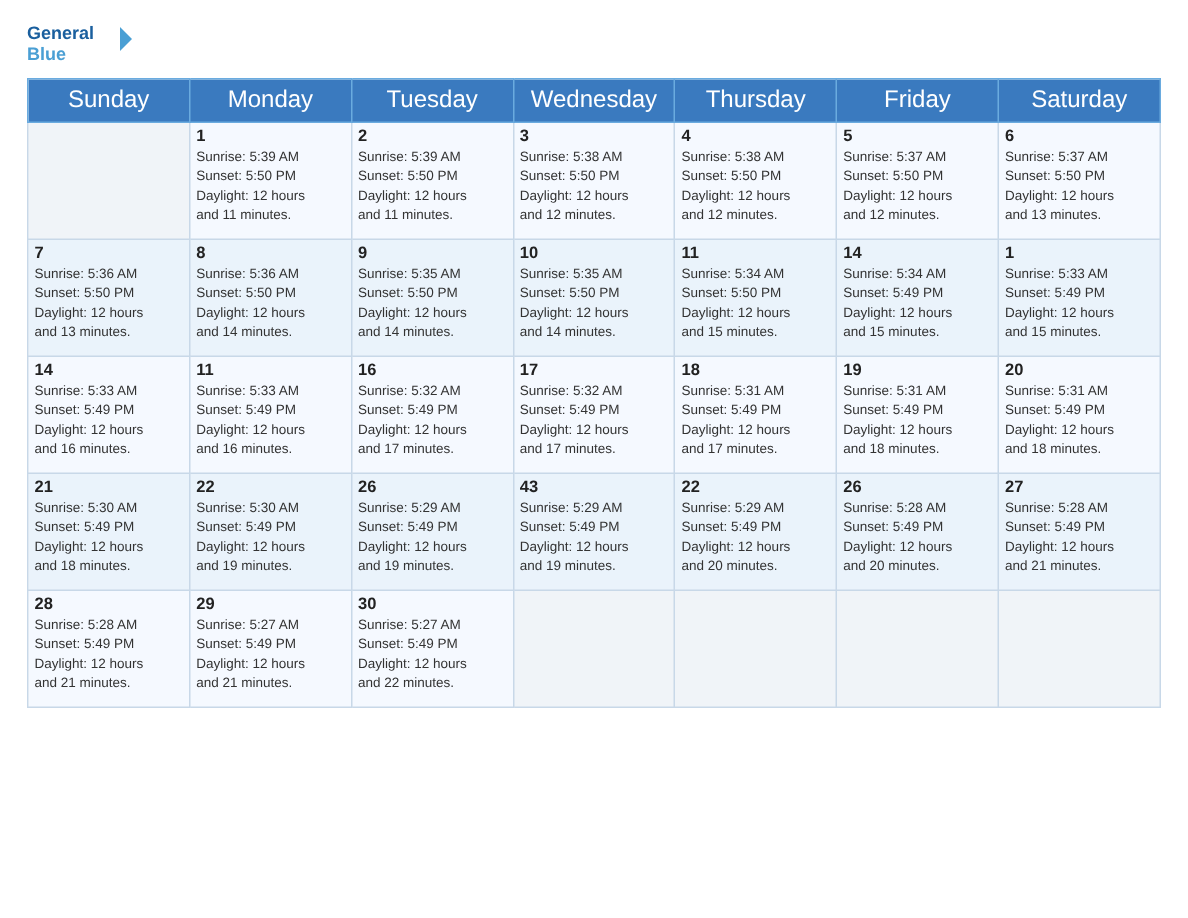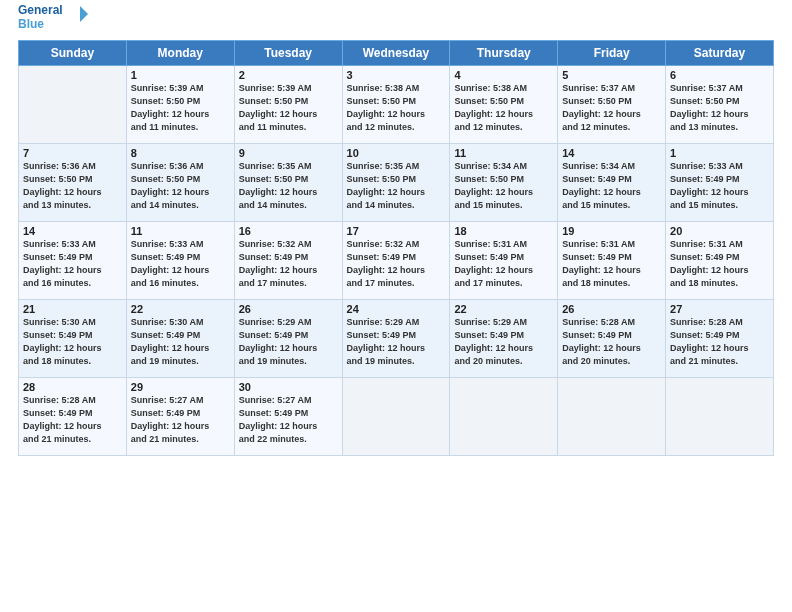--- a/index.html
+++ b/index.html
@@ -5,21 +5,21 @@
     * { margin: 0; padding: 0; box-sizing: border-box; }
     body {
       width: 792px;
       height: 612px;
       font-family: Arial, sans-serif;
       background: #fff;
       overflow: hidden;
     }
     .page {
       width: 792px;
-      padding: 0 18px 10px 18px;
+      padding: 12px 18px 10px 18px;
     }
     .header-row {
       display: flex;
       justify-content: space-between;
       align-items: flex-start;
       margin-bottom: 4px;
     }
     .logo {
       display: flex;
       align-items: center;
@@ -39,22 +39,22 @@
       font-weight: bold;
     }
     table {
       width: 100%;
       border-collapse: collapse;
       table-layout: fixed;
     }
     thead tr th {
       background-color: #3a7abf;
       color: #fff;
-      font-size: 12px;
-      font-weight: bold;
+      font-size: 16px;
+      font-weight: normal;
       padding: 5px 4px;
       text-align: center;
       border: 1px solid #6aabdf;
     }
     tbody tr td {
       border: 1px solid #c8d8e8;
       vertical-align: top;
       padding: 3px 4px;
       font-size: 9.5px;
       color: #333;
@@ -71,21 +71,20 @@
       font-weight: bold;
       font-size: 11px;
       display: block;
       margin-bottom: 1px;
       color: #222;
     }
     .day-info {
       font-size: 9px;
       color: #333;
       line-height: 1.45;
-      font-weight: bold;
     }
     .empty-cell {
       background: #f0f4f8 !important;
     }
   </style>
 </head>
 <body>
 
 <div class="page">
   <div class="header-row">
@@ -276,21 +275,21 @@
 and 19 minutes.</div>
           </td>
           <td>
             <span class="day-num">26</span>
             <div class="day-info" style="white-space: pre-line;">Sunrise: 5:29 AM
 Sunset: 5:49 PM
 Daylight: 12 hours
 and 19 minutes.</div>
           </td>
           <td>
-            <span class="day-num">24</span>
+            <span class="day-num">43</span>
             <div class="day-info" style="white-space: pre-line;">Sunrise: 5:29 AM
 Sunset: 5:49 PM
 Daylight: 12 hours
 and 19 minutes.</div>
           </td>
           <td>
             <span class="day-num">22</span>
             <div class="day-info" style="white-space: pre-line;">Sunrise: 5:29 AM
 Sunset: 5:49 PM
 Daylight: 12 hours

